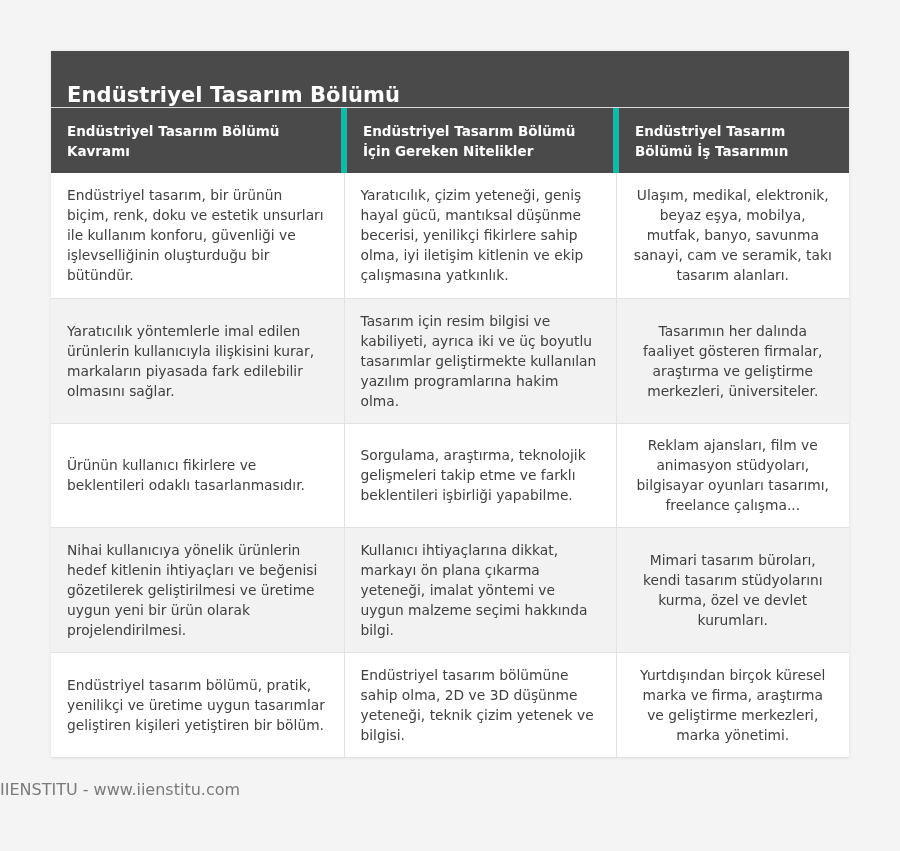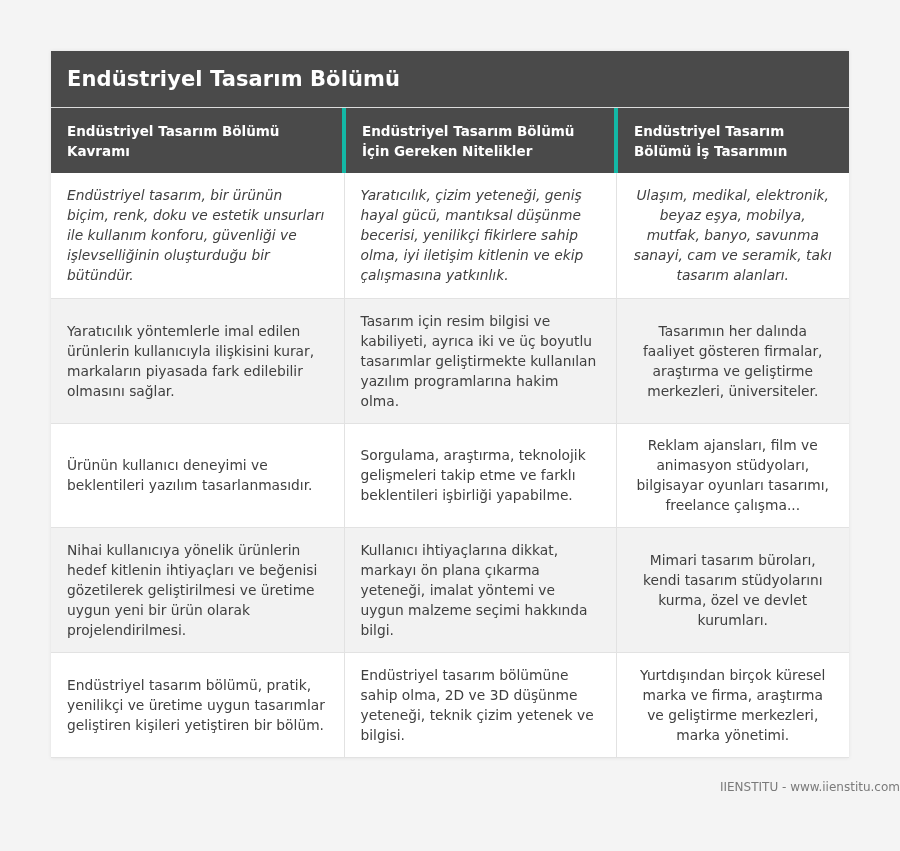--- a/index.html
+++ b/index.html
@@ -19,21 +19,21 @@
     left: 51px;
     top: 51px;
     width: 798px;
     background: #ffffff;
     box-shadow: 0 0 4px rgba(0,0,0,0.08);
   }
   .title-bar {
     background: #4a4a4a;
     height: 57px;
     display: flex;
-    align-items: center;
+    align-items: flex-end;
     padding-left: 16px;
     border-bottom: 1px solid #dcdcdc;
     box-sizing: border-box;
   }
   .title-bar h1 {
     margin: 0;
     color: #ffffff;
     font-size: 21px;
     font-weight: bold;
     letter-spacing: 0.1px;
@@ -49,49 +49,49 @@
   thead th {
     background: #4a4a4a;
     color: #ffffff;
     font-size: 13.5px;
     font-weight: bold;
     text-align: left;
     vertical-align: middle;
     padding: 0 16px;
     height: 65px;
     line-height: 20px;
-    border-right: 4px solid #14b8a6;
+    border-right: 6px solid #14b8a6;
     box-sizing: border-box;
   }
   thead th:last-child { border-right: none; }
   tbody td {
     font-size: 13.8px;
     line-height: 20px;
     color: #404040;
     vertical-align: middle;
     padding: 10px 16px;
     border-right: 1px solid #e2e2e2;
     border-bottom: 1px solid #e2e2e2;
     box-sizing: border-box;
   }
   tbody td:last-child { border-right: none; text-align: center; }
-  tbody tr:nth-child(1) td { height: 125px; font-style: italic; }
+  tbody tr:nth-child(1) td { height: 125px; }
   tbody tr:nth-child(2) td { height: 125px; }
   tbody tr:nth-child(3) td { height: 104px; }
   tbody tr:nth-child(4) td { height: 125px; }
   tbody tr:nth-child(5) td { height: 105px; }
   tbody tr.odd td { background: #ffffff; }
   tbody tr.even td { background: #f2f2f2; }
   .footer {
     position: absolute;
     left: 0;
     width: 900px;
     top: 780px;
-    text-align: right;
-    font-size: 12px;
+    text-align: left;
+    font-size: 16px;
     color: #7a7a7a;
   }
 </style>
 </head>
 <body>
 
 <div class="card">
   <div class="title-bar">
     <h1>Endüstriyel Tasarım Bölümü</h1>
   </div>
@@ -113,21 +113,21 @@
         <td>Endüstriyel tasarım, bir ürünün biçim, renk, doku ve estetik unsurları ile kullanım konforu, güvenliği ve işlevselliğinin oluşturduğu bir bütündür.</td>
         <td>Yaratıcılık, çizim yeteneği, geniş hayal gücü, mantıksal düşünme becerisi, yenilikçi fikirlere sahip olma, iyi iletişim kitlenin ve ekip çalışmasına yatkınlık.</td>
         <td>Ulaşım, medikal, elektronik, beyaz eşya, mobilya, mutfak, banyo, savunma sanayi, cam ve seramik, takı tasarım alanları.</td>
       </tr>
       <tr class="even">
         <td>Yaratıcılık yöntemlerle imal edilen ürünlerin kullanıcıyla ilişkisini kurar, markaların piyasada fark edilebilir olmasını sağlar.</td>
         <td>Tasarım için resim bilgisi ve kabiliyeti, ayrıca iki ve üç boyutlu tasarımlar geliştirmekte kullanılan yazılım programlarına hakim olma.</td>
         <td>Tasarımın her dalında faaliyet gösteren firmalar, araştırma ve geliştirme merkezleri, üniversiteler.</td>
       </tr>
       <tr class="odd">
-        <td>Ürünün kullanıcı deneyimi ve beklentileri yazılım tasarlanmasıdır.</td>
+        <td>Ürünün kullanıcı fikirlere ve beklentileri odaklı tasarlanmasıdır.</td>
         <td>Sorgulama, araştırma, teknolojik gelişmeleri takip etme ve farklı beklentileri işbirliği yapabilme.</td>
         <td>Reklam ajansları, film ve animasyon stüdyoları, bilgisayar oyunları tasarımı, freelance çalışma...</td>
       </tr>
       <tr class="even">
         <td>Nihai kullanıcıya yönelik ürünlerin hedef kitlenin ihtiyaçları ve beğenisi gözetilerek geliştirilmesi ve üretime uygun yeni bir ürün olarak projelendirilmesi.</td>
         <td>Kullanıcı ihtiyaçlarına dikkat, markayı ön plana çıkarma yeteneği, imalat yöntemi ve uygun malzeme seçimi hakkında bilgi.</td>
         <td>Mimari tasarım büroları, kendi tasarım stüdyolarını kurma, özel ve devlet kurumları.</td>
       </tr>
       <tr class="odd">
         <td>Endüstriyel tasarım bölümü, pratik, yenilikçi ve üretime uygun tasarımlar geliştiren kişileri yetiştiren bir bölüm.</td>

